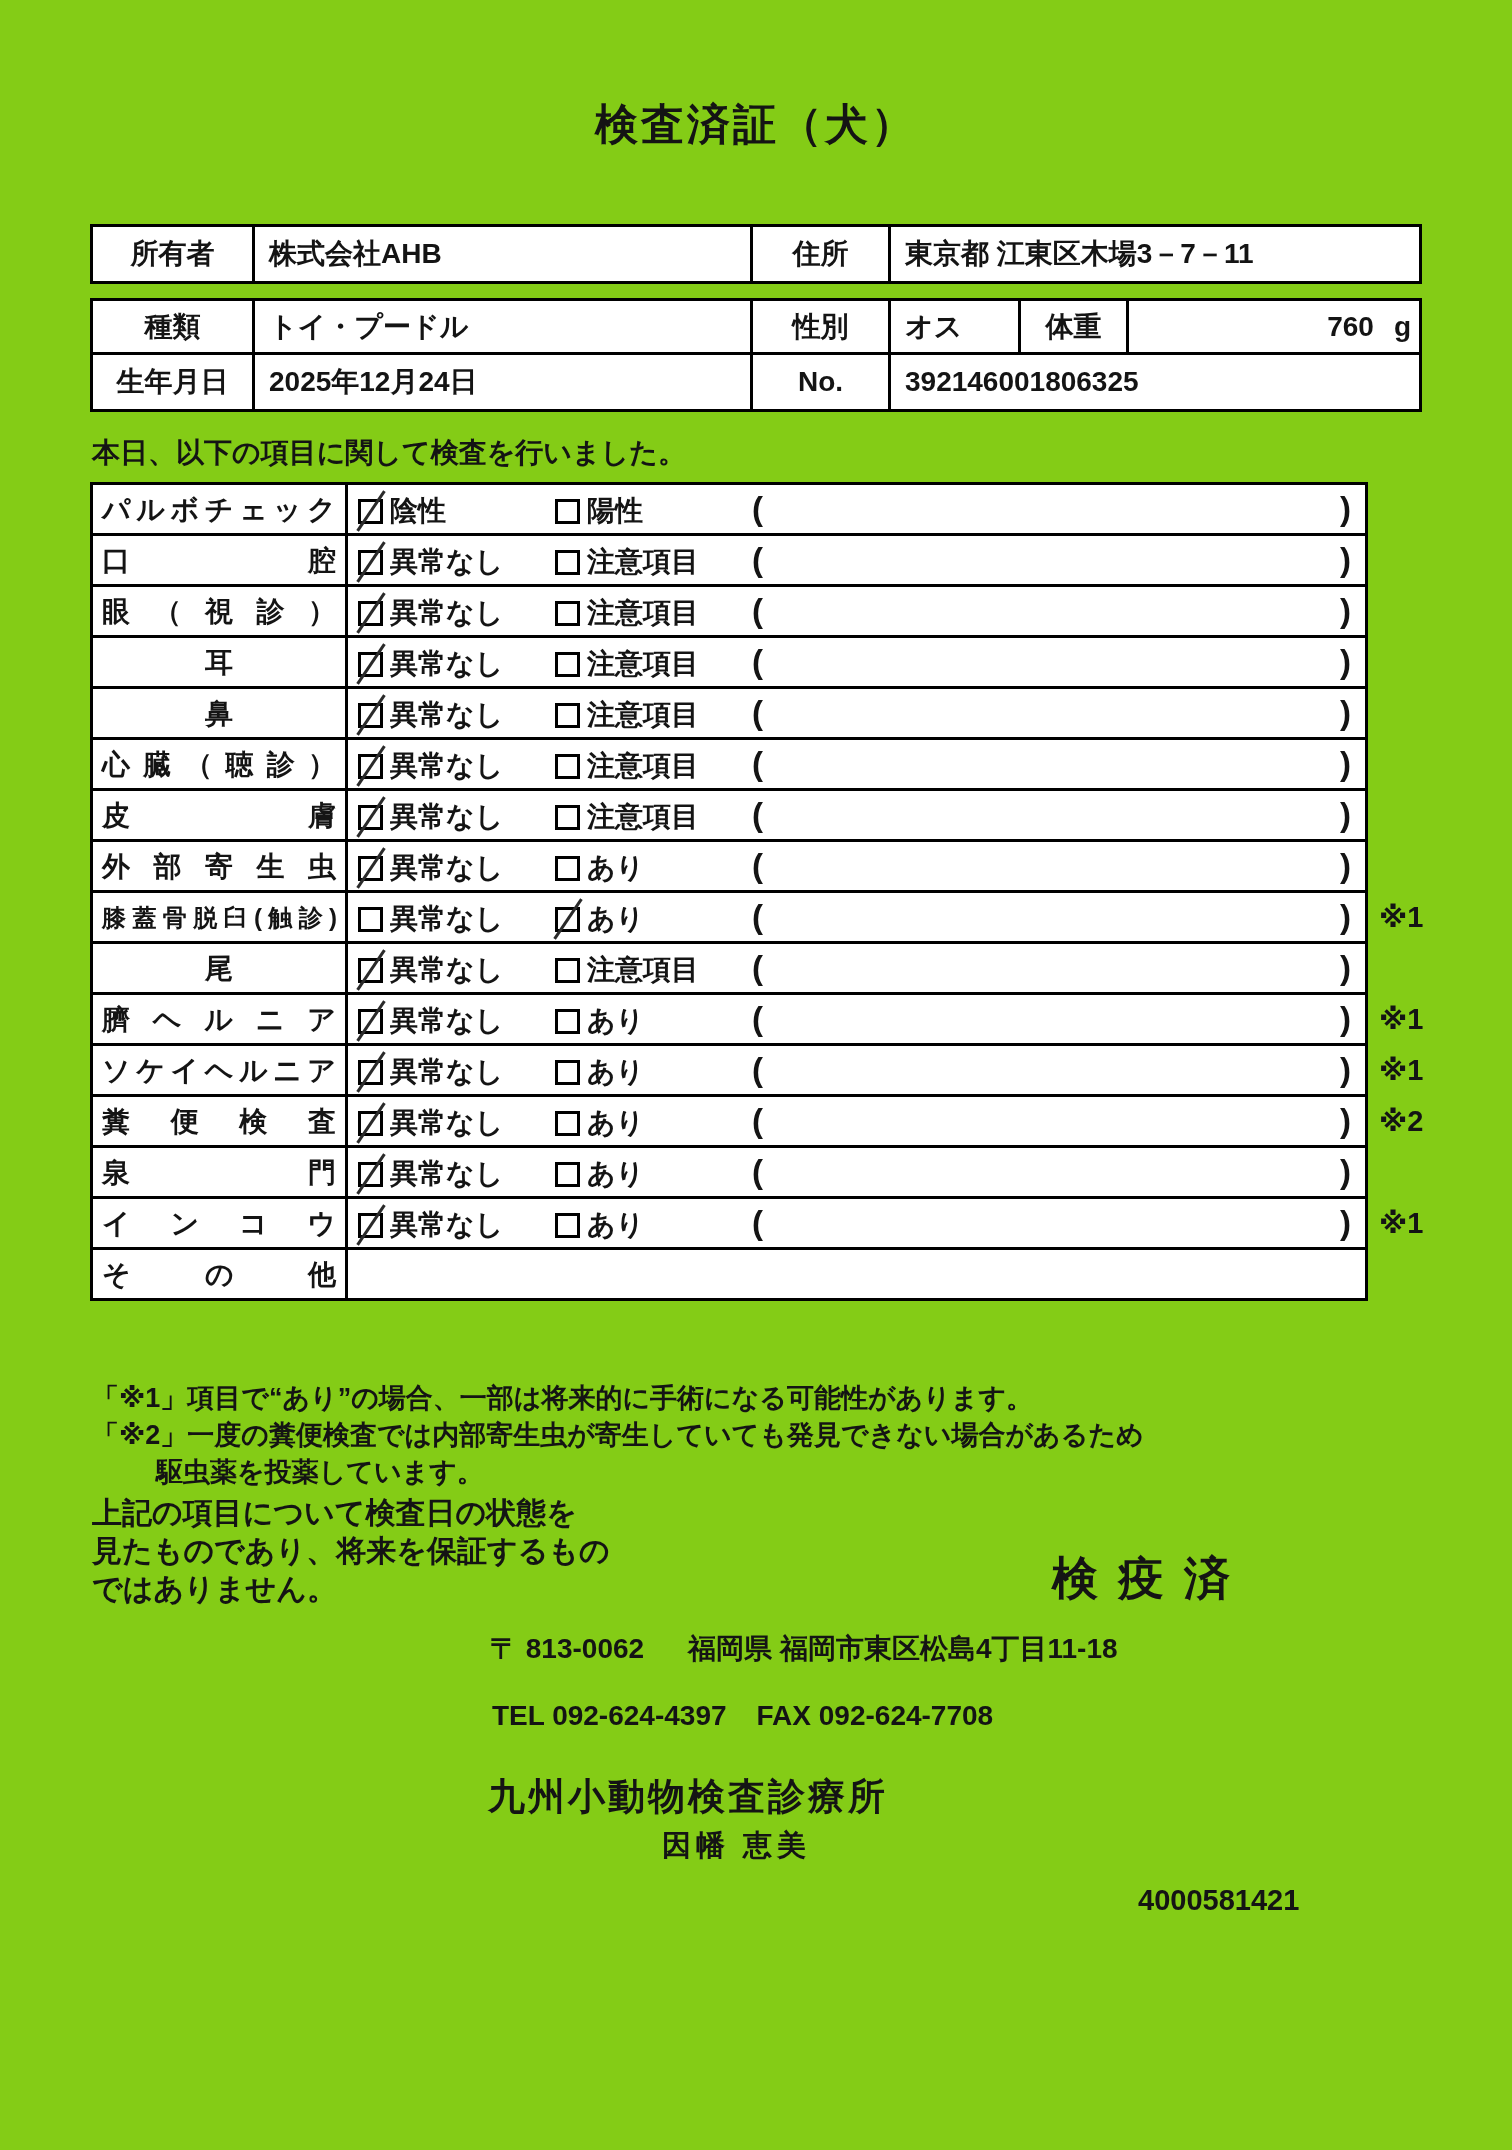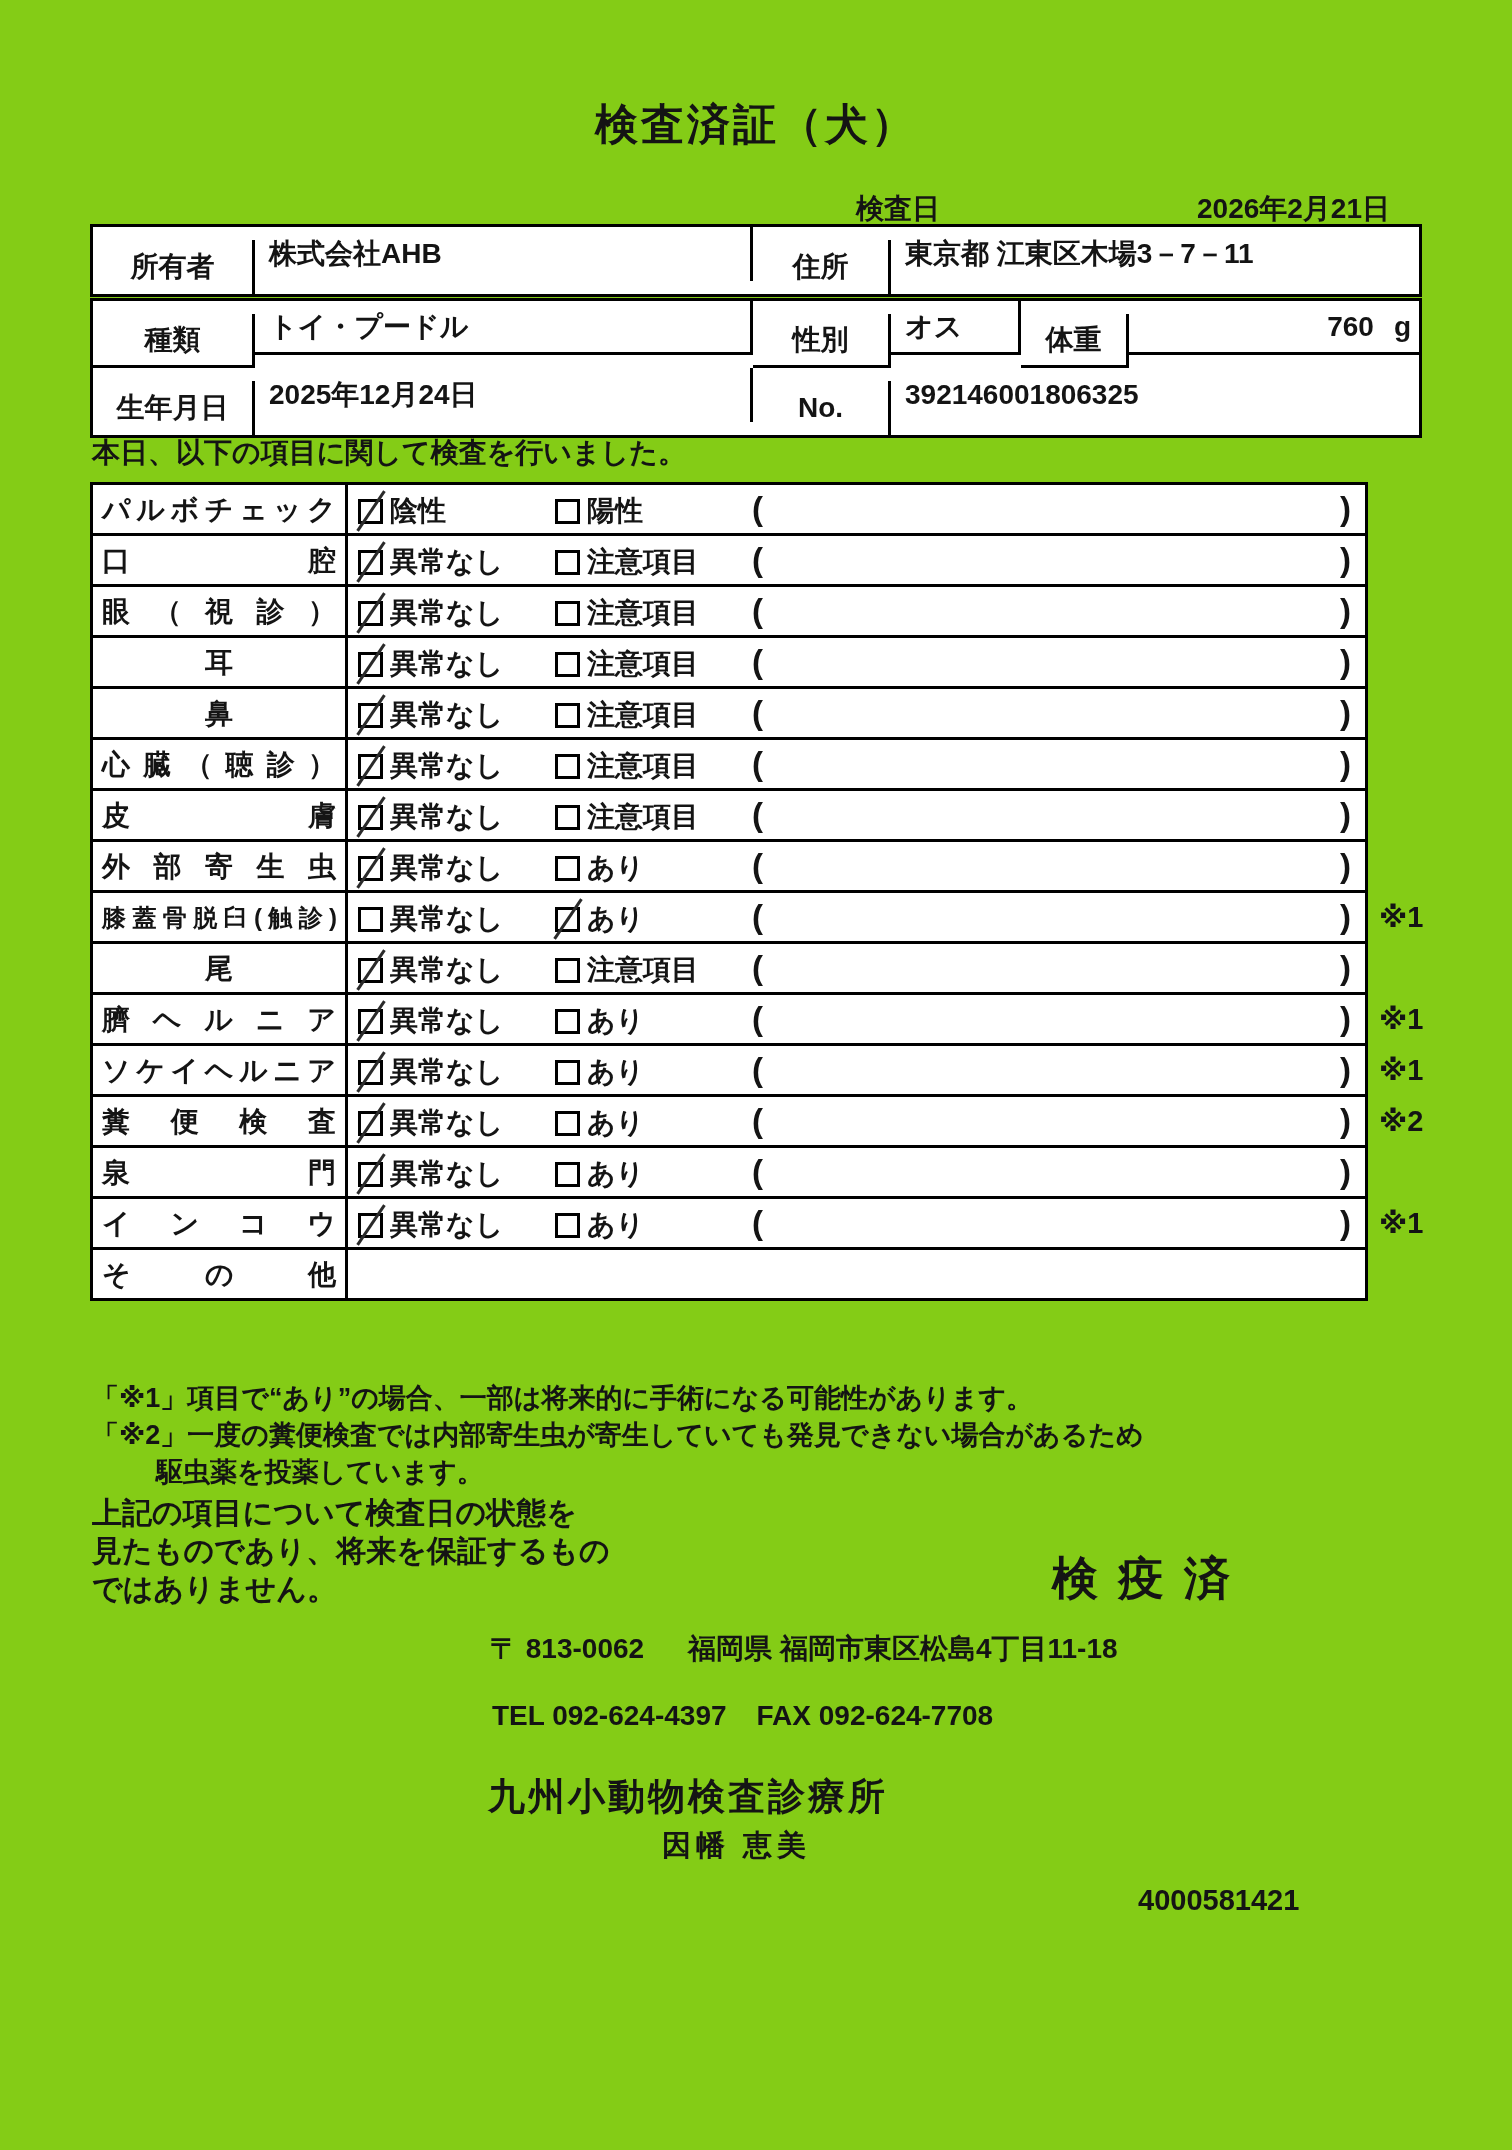--- a/index.html
+++ b/index.html
@@ -17,21 +17,21 @@
     position:absolute; top:190px; left:856px; right:122px;
     display:flex; justify-content:space-between; font-size:28px; font-weight:bold;
   }
   
   .tbl{position:absolute; left:90px; width:1326px; display:grid; border:3px solid #000; box-sizing:content-box; background:#fff;}
   .cell{
     border-right:3px solid #000; border-bottom:3px solid #000;
     height:54px; display:flex; align-items:center; box-sizing:border-box;
     font-size:28px; font-weight:bold; padding:0 14px; white-space:nowrap; overflow:visible;
   }
-  .cell.hc{justify-content:center; padding:0 4px;margin-top:13px;}
+  .cell.hc{justify-content:center; padding:0 4px;}
   .cell.lastcol{border-right:none;}
   .cell.lastrow{border-bottom:none;}
   .owner-tbl{top:224px; grid-template-columns:162px 498px 138px 1fr;}
   .pet-tbl{top:298px; grid-template-columns:162px 498px 138px 130px 108px 1fr;}
   .weight-cell{justify-content:flex-end; padding-right:8px;}
   .weight-cell .unit{margin-left:20px;}
   .span-rest{grid-column:4 / 7;}
   .intro{position:absolute; top:434px; left:92px; font-size:28px; font-weight:bold;}
   
   .insp{position:absolute; top:482px; left:90px; width:1272px; border:3px solid #000; background:#fff;}
@@ -75,24 +75,20 @@
   .clinic-person{position:absolute; top:1826px; left:662px; font-size:29px; font-weight:bold; letter-spacing:5px; white-space:nowrap;}
   .serial{position:absolute; top:1884px; left:1138px; font-size:29px; font-weight:bold;}
 </style>
 </head>
 <body>
 
 <div class="page">
 
   <div class="doc-title">検査済証（犬）</div>
 
-  <div class="date-row">
-    <span>検査日</span>
-    <span>2026年2月21日</span>
-  </div>
 
   <div class="tbl owner-tbl">
     <div class="cell hc lastrow">所有者</div>
     <div class="cell lastrow">株式会社AHB</div>
     <div class="cell hc lastrow">住所</div>
     <div class="cell lastcol lastrow">東京都 江東区木場3－7－11</div>
   </div>
 
   <div class="tbl pet-tbl">
     <div class="cell hc">種類</div>

